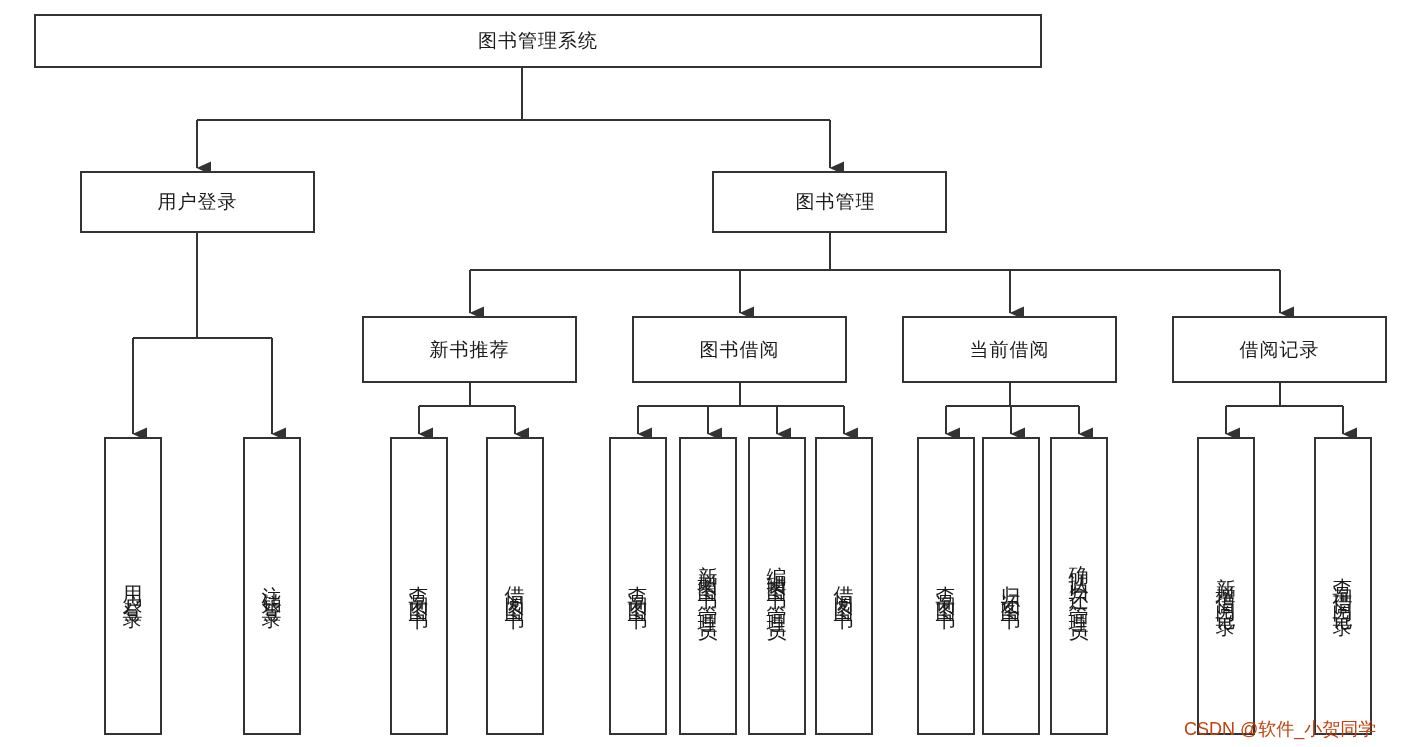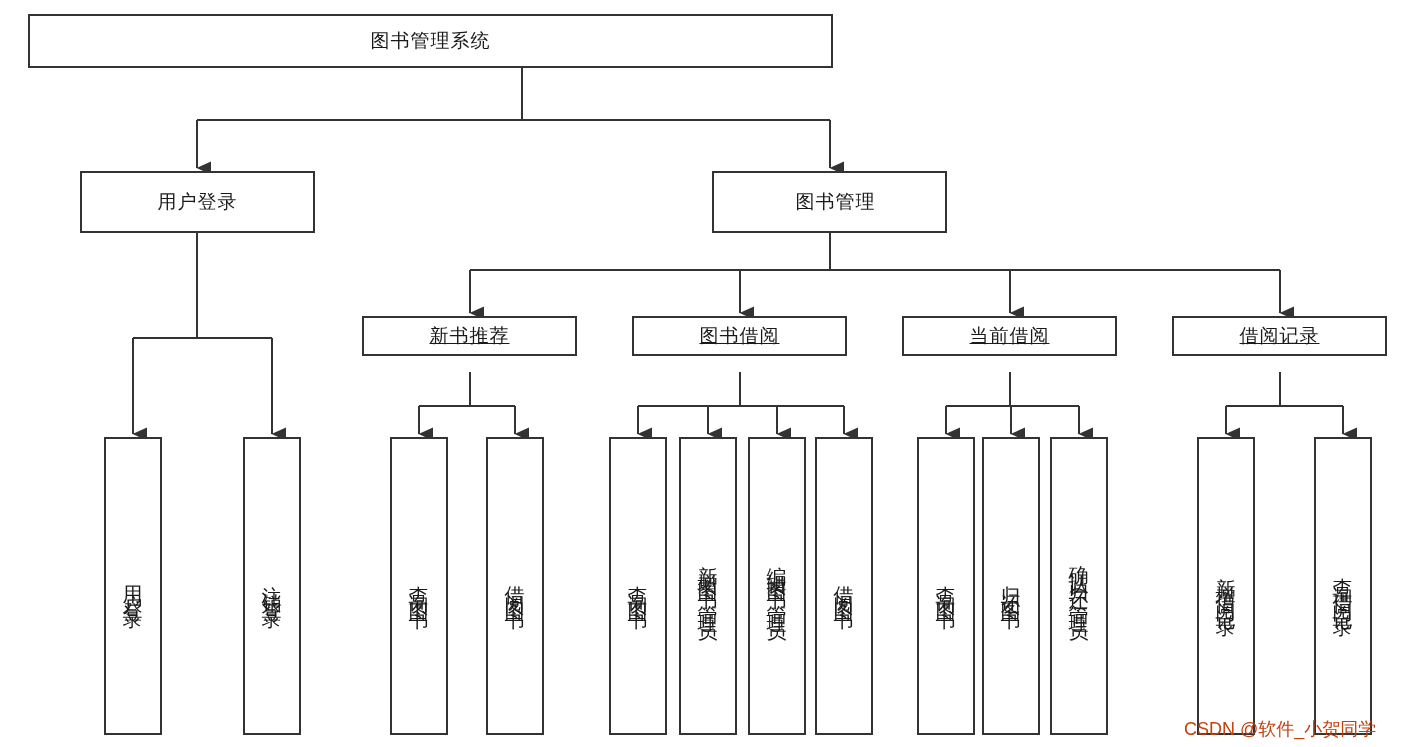--- a/index.html
+++ b/index.html
@@ -22,23 +22,23 @@
     box-sizing: border-box;
     border: 2px solid #333333;
     background: #ffffff;
     display: flex;
     align-items: center;
     justify-content: center;
     color: #1a1a1a;
     z-index: 2;
   }
   .hnode { font-size: 19px; letter-spacing: 1px; }
-  .root-node { left: 28px; top: 14px; width: 805px; height: 54px; }
+  .root-node { left: 34px; top: 14px; width: 1008px; height: 54px; }
   .l2-node { width: 235px; height: 62px; }
-  .l3-node { width: 215px; height: 40px; top: 316px; text-decoration: underline; }
+  .l3-node { width: 215px; height: 67px; top: 316px; }
   .vnode { width: 58px; height: 298px; top: 437px; }
   .vtext {
     writing-mode: vertical-lr;
     text-orientation: mixed;
     font-size: 20px;
     letter-spacing: 8px;
     line-height: 1;
     color: #1a1a1a;
     white-space: nowrap;
   }

